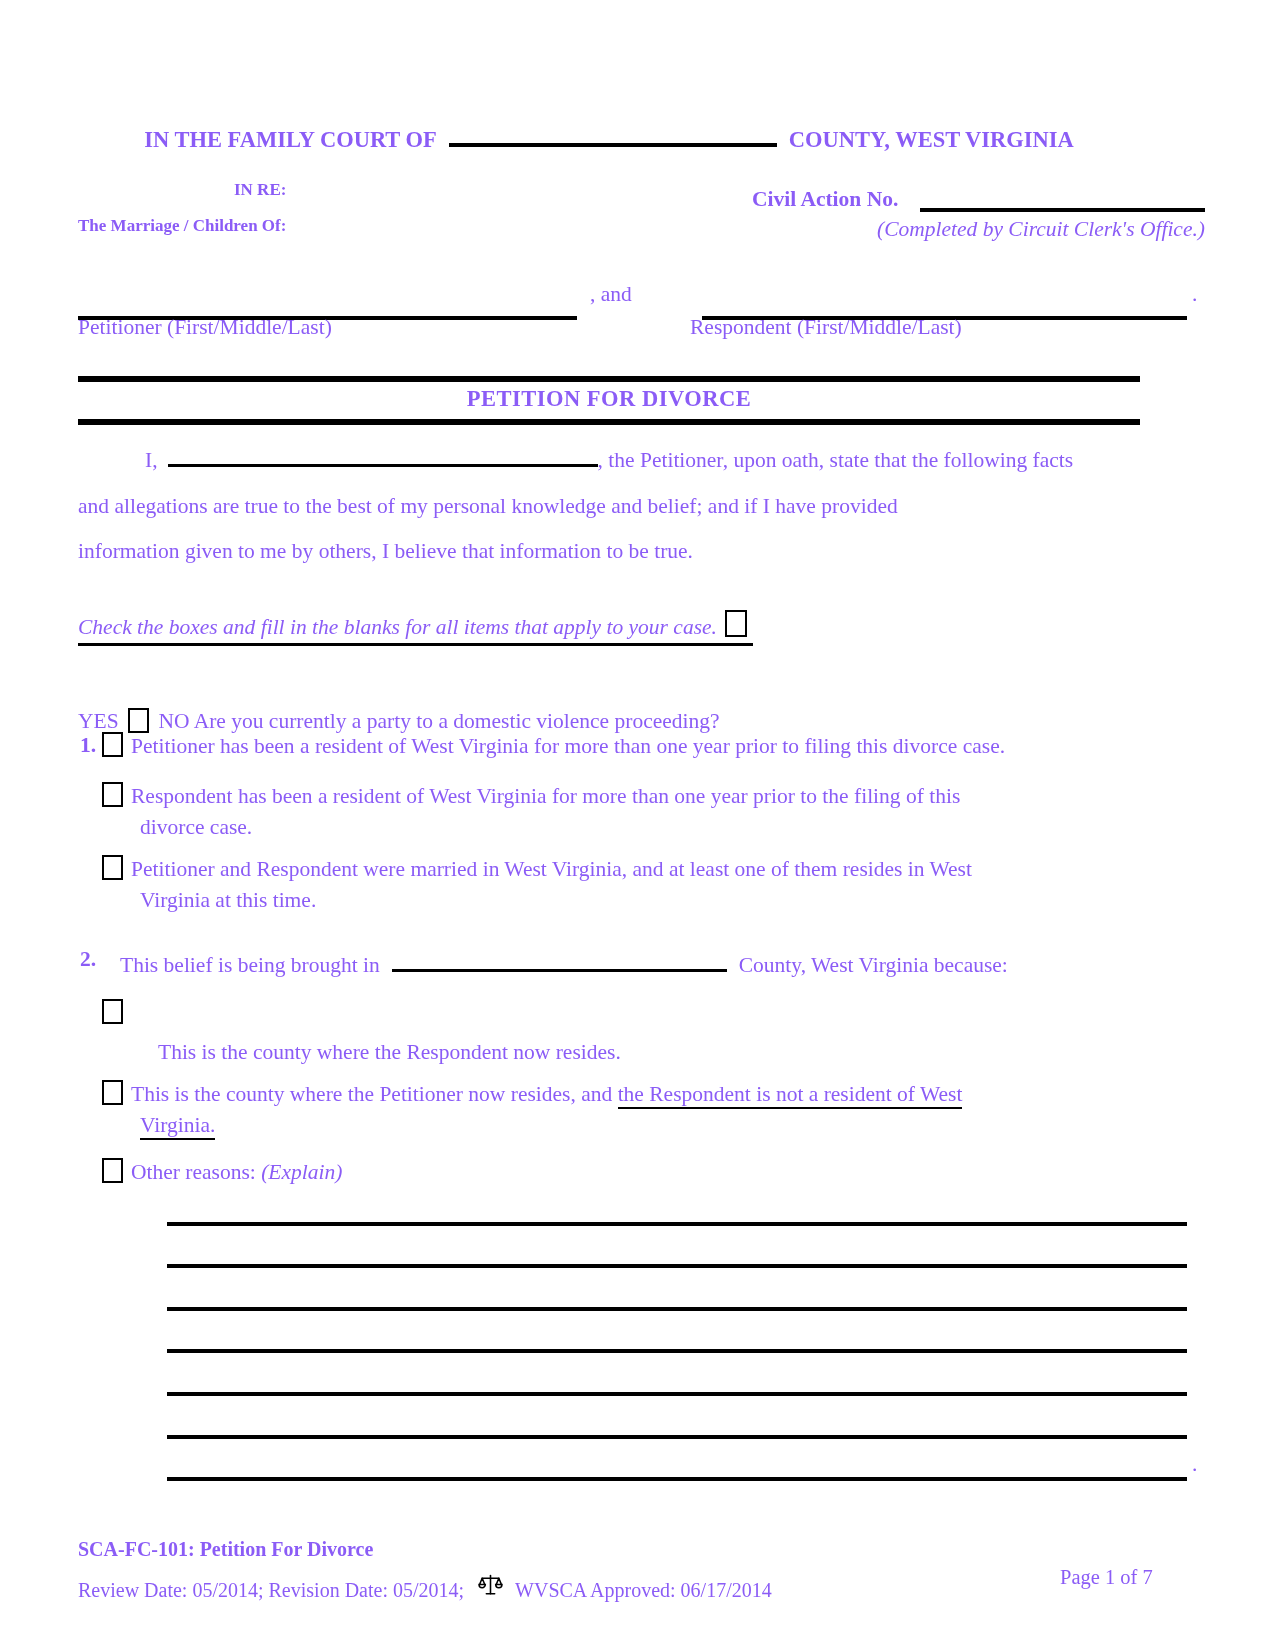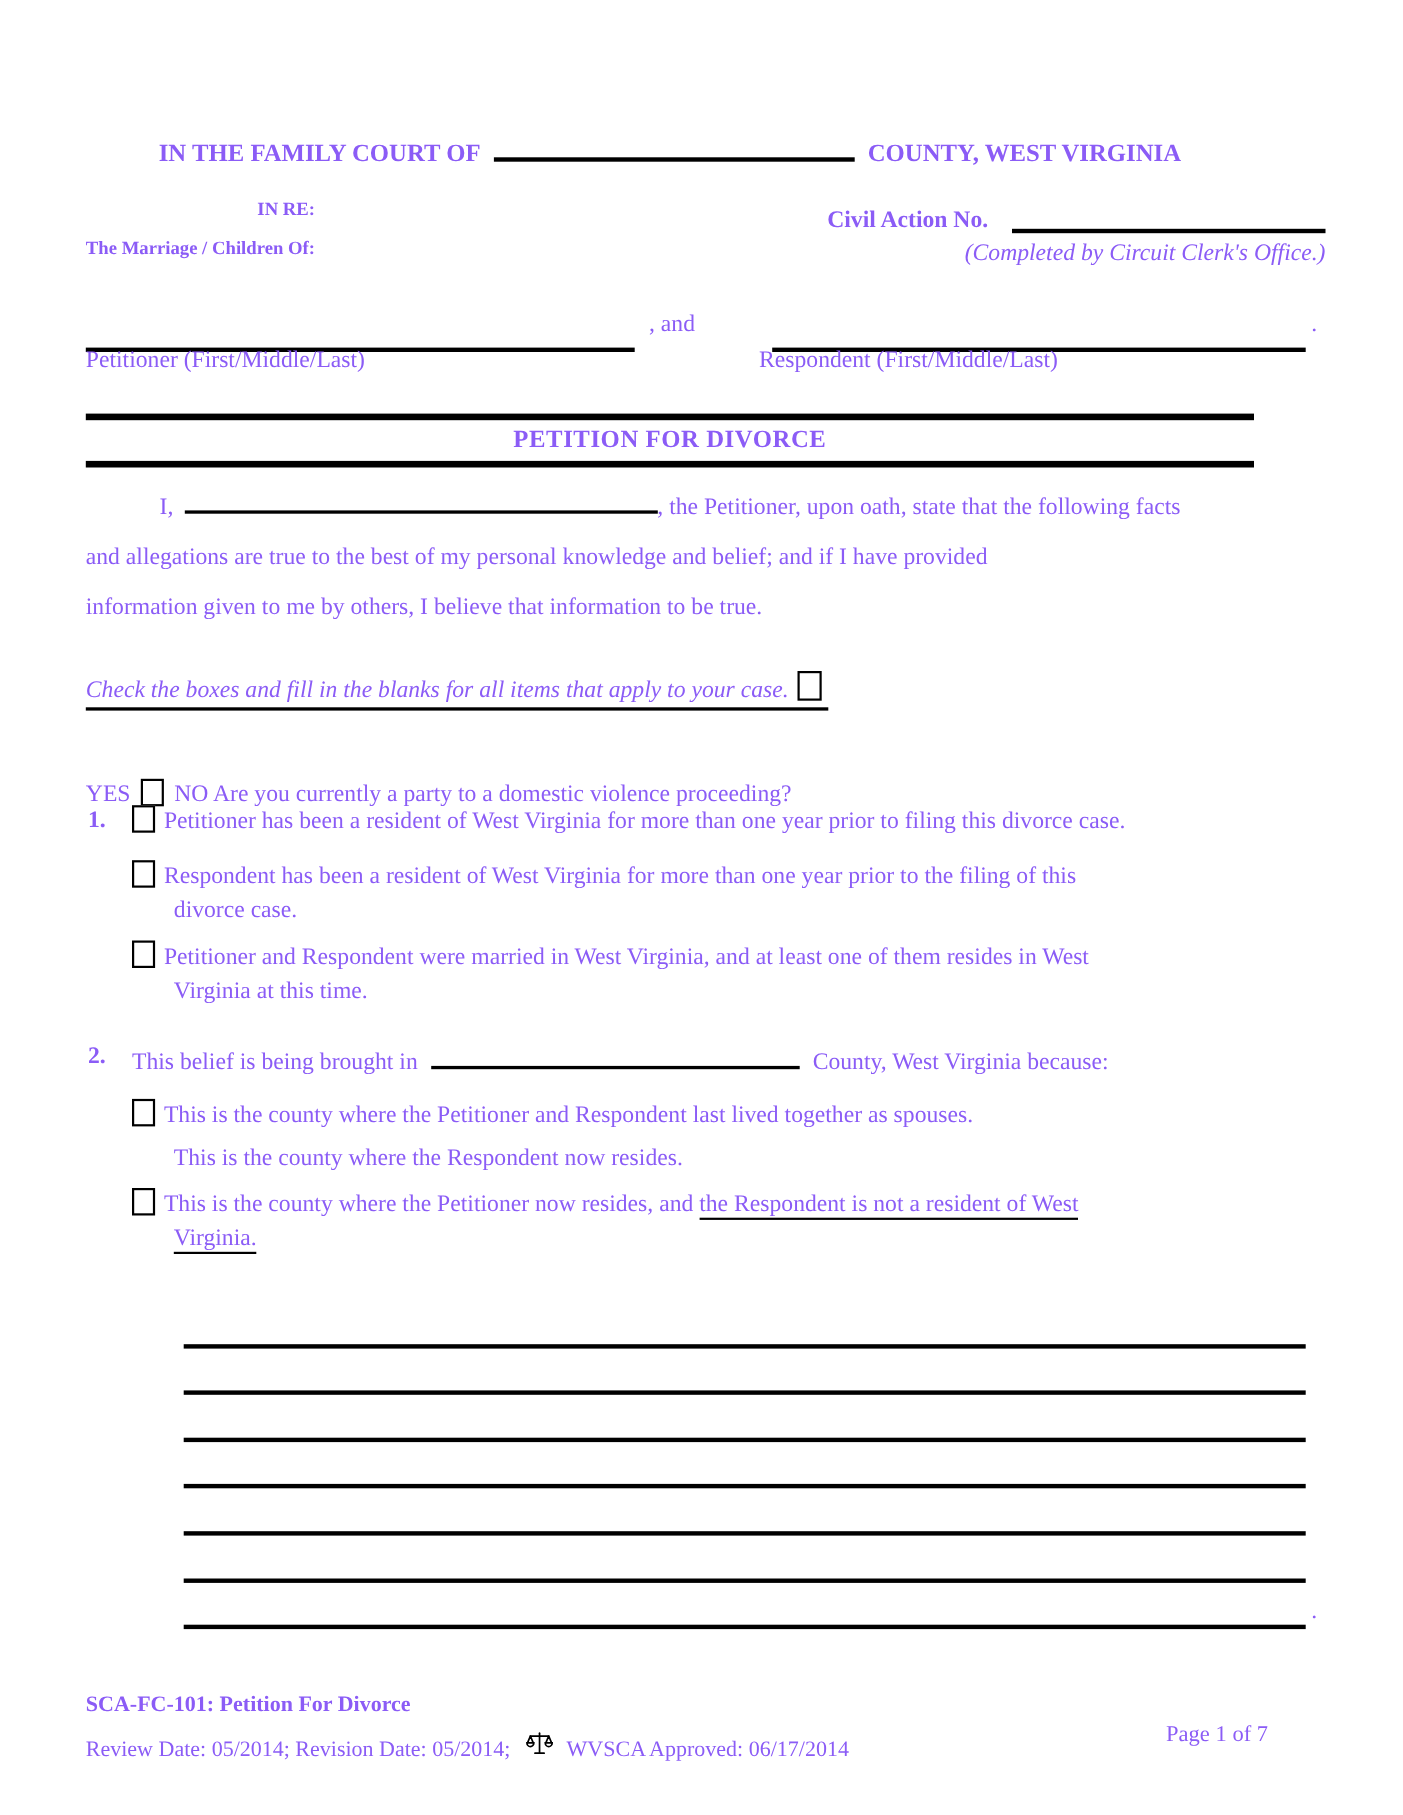--- a/index.html
+++ b/index.html
@@ -33,21 +33,21 @@
   .oath { top:438px; left:78px; width:1085px; line-height:45.5px; }
   .instr-wrap { top:610px; left:78px; }
   .instr {
     display:inline-block; font-style:italic; border-bottom:3px solid #000;
     padding:0 6px 3px 0;
   }
   .instr .cb { width:22px; height:27px; margin-left:8px; vertical-align:-3px; }
   .yesno { top:668px; left:78px;margin-top:40px; }
   .yesno .cb { margin:0 4px; }
   .item-num { font-weight:bold; left:80px; }
-  .opt { position:absolute; left:120px; display:flex; align-items:flex-start; width:1060px; }
+  .opt { position:absolute; left:102px; display:flex; align-items:flex-start; width:1060px; }
   .opt > .cb { flex:none; margin-top:1px; }
   .opt-text { margin-left:8px; line-height:30.5px; }
   .cont { margin-left:9px; }
   .uline { border-bottom:2px solid #000; padding-bottom:1px; }
   .intro2 { top:947px; left:120px; display:flex; align-items:baseline; white-space:nowrap; }
   .intro2 .blank { width:335px; margin:0 12px; }
   .wline { position:absolute; left:167px; width:1020px; border-bottom:4px solid #000; height:0; }
   .w-dot { top:1452px; left:1192px; }
   .footer-id { top:1538px; left:78px; font-weight:bold; font-size:20px; }
   .footer-rev { top:1573px; left:78px; font-size:20px; display:flex; align-items:center; }
@@ -135,43 +135,48 @@
   <span class="abs item-num" style="top:947px;">2.</span>
 
   <div class="abs intro2">
     <span>This belief is being brought in</span>
       <span class="blank"></span>
       <span>County, West Virginia because:</span>
   </div>
 
   <div class="opt" style="top:998px;">
     <span class="cb"></span>
-    <div class="opt-text">
-      <div>This is the county where the Petitioner and Respondent last lived together as spouses.</div>
-    </div>
   </div>
 
   <div class="opt" style="top:1037px; left:158px;">
     <div class="opt-text" style="margin-left:0;">
       <div>This is the county where the Respondent now resides.</div>
     </div>
   </div>
 
   <div class="opt" style="top:1079px;">
     <span class="cb"></span>
     <div class="opt-text">
       <div>
         <span>This is the county where the Petitioner now resides, and </span><span class="uline">the Respondent is not a resident of West</span>
       </div>
       <div class="cont">
         <span class="uline">Virginia.</span>
       </div>
     </div>
   </div>
 
+  <div class="opt" style="top:1157px;">
+    <span class="cb"></span>
+    <div class="opt-text">
+      <div>
+        <span>Other reasons: </span><span class="it">(Explain)</span>
+      </div>
+    </div>
+  </div>
 
   <div class="wline" style="top:1222px;"></div>
   <div class="wline" style="top:1264px;"></div>
   <div class="wline" style="top:1307px;"></div>
   <div class="wline" style="top:1349px;"></div>
   <div class="wline" style="top:1392px;"></div>
   <div class="wline" style="top:1435px;"></div>
   <div class="wline" style="top:1477px;"></div>
   <span class="abs w-dot">.</span>
 

